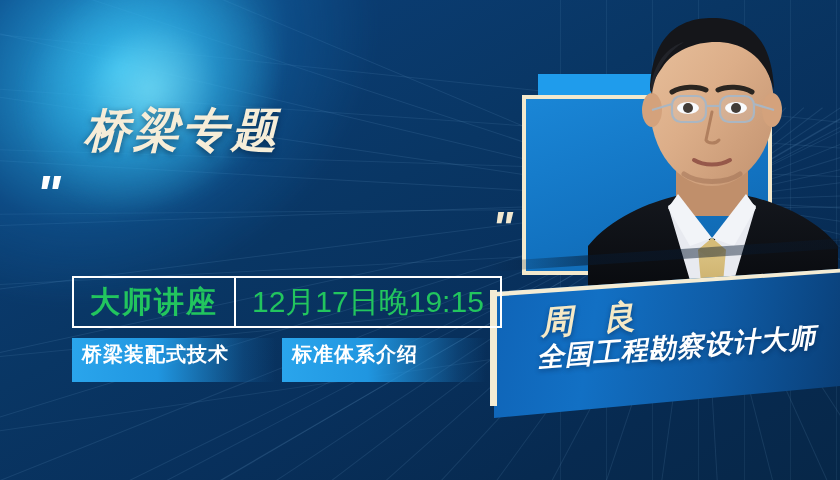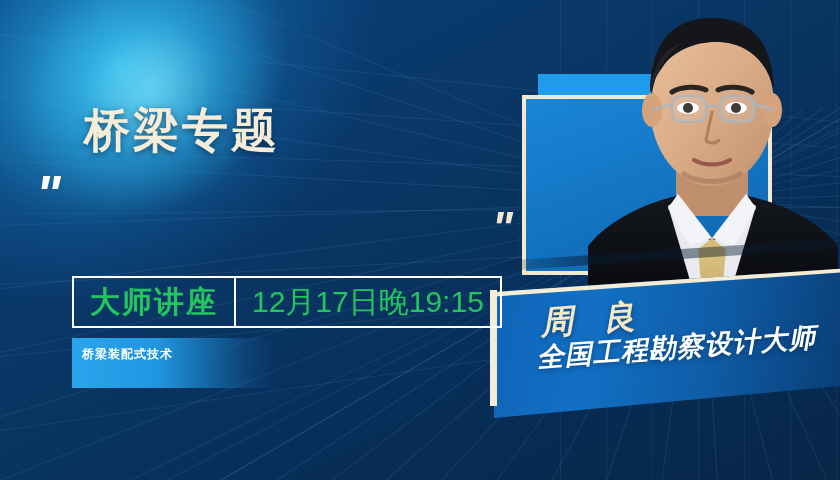--- a/index.html
+++ b/index.html
@@ -34,21 +34,21 @@
   .quote{
     position:absolute;font-style:italic;font-weight:700;
     line-height:1;letter-spacing:-2px;user-select:none;
   }
   .quote-open{left:36px;top:168px;font-size:52px;color:#ffffff;}
   .quote-close{left:492px;top:206px;font-size:44px;color:#f2e8cf;}
 
   
   .headline{
     position:absolute;left:84px;top:100px;
-    font-size:46px;font-weight:800;
+    font-size:46px;font-weight:800;font-style:italic;
     color:#f6edd8;letter-spacing:3px;
     text-shadow:0 2px 6px rgba(0,20,45,.55);
     white-space:nowrap;
   }
   .subtitle{
     position:absolute;left:64px;top:176px;
     font-size:44px;font-weight:700;font-style:italic;
     color:#ffffff;letter-spacing:0px;
     text-shadow:0 2px 6px rgba(0,20,45,.5);
     white-space:nowrap;
@@ -66,22 +66,22 @@
     height:100%;padding:0 16px;white-space:nowrap;color:#22c55e;
   }
   .cell-a{font-size:30px;font-weight:800;letter-spacing:2px;}
   .cell-div{width:2px;height:100%;background:#ffffff;}
   .cell-b{font-size:30px;font-weight:500;letter-spacing:0px;}
 
   
   .tags{position:absolute;left:72px;top:338px;display:flex;}
   .tag{
     height:32px;display:flex;align-items:center;
-    padding:0 14px 18px 10px;white-space:nowrap;
-    color:#ffffff;font-size:12px;font-weight:700;letter-spacing:1px;
+    padding:0 14px 12px 10px;white-space:nowrap;
+    color:#ffffff;font-size:20px;font-weight:700;letter-spacing:1px;
   }
   .tag-1{background:linear-gradient(90deg,#2aa5ec 0%,#2096e0 42%,rgba(26,120,190,.25) 84%,rgba(20,90,160,0) 100%);width:180px;}
   .tag-2{background:linear-gradient(90deg,#2aa5ec 0%,#2096e0 42%,rgba(26,120,190,.25) 86%,rgba(20,90,160,0) 100%);width:180px;margin-left:6px;}
 
   
   .photo-zone{position:absolute;left:486px;top:0;width:354px;height:480px;}
 
   .accent-panel{            
     position:absolute;left:52px;top:74px;width:150px;height:40px;
     background:#1f9cec;
@@ -284,15 +284,16 @@
   <div class="quote quote-close">"</div>
 
   <div class="infobar">
     <div class="cell cell-a">大师讲座</div>
     <div class="cell-div"></div>
     <div class="cell cell-b">12月17日晚19:15</div>
   </div>
 
   <div class="tags">
     <div class="tag tag-1">桥梁装配式技术</div>
+    <div class="tag tag-2">标准体系介绍</div>
   </div>
 
 </div>
 
 </body></html>

